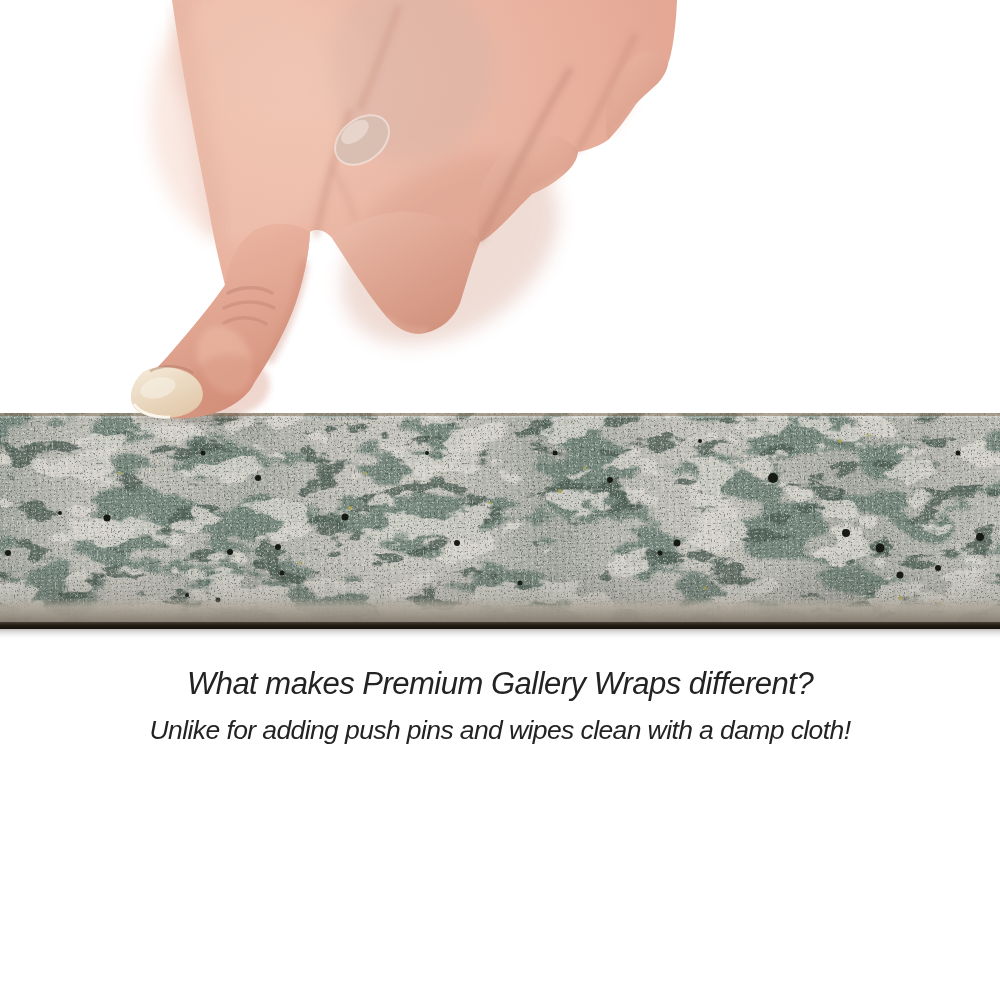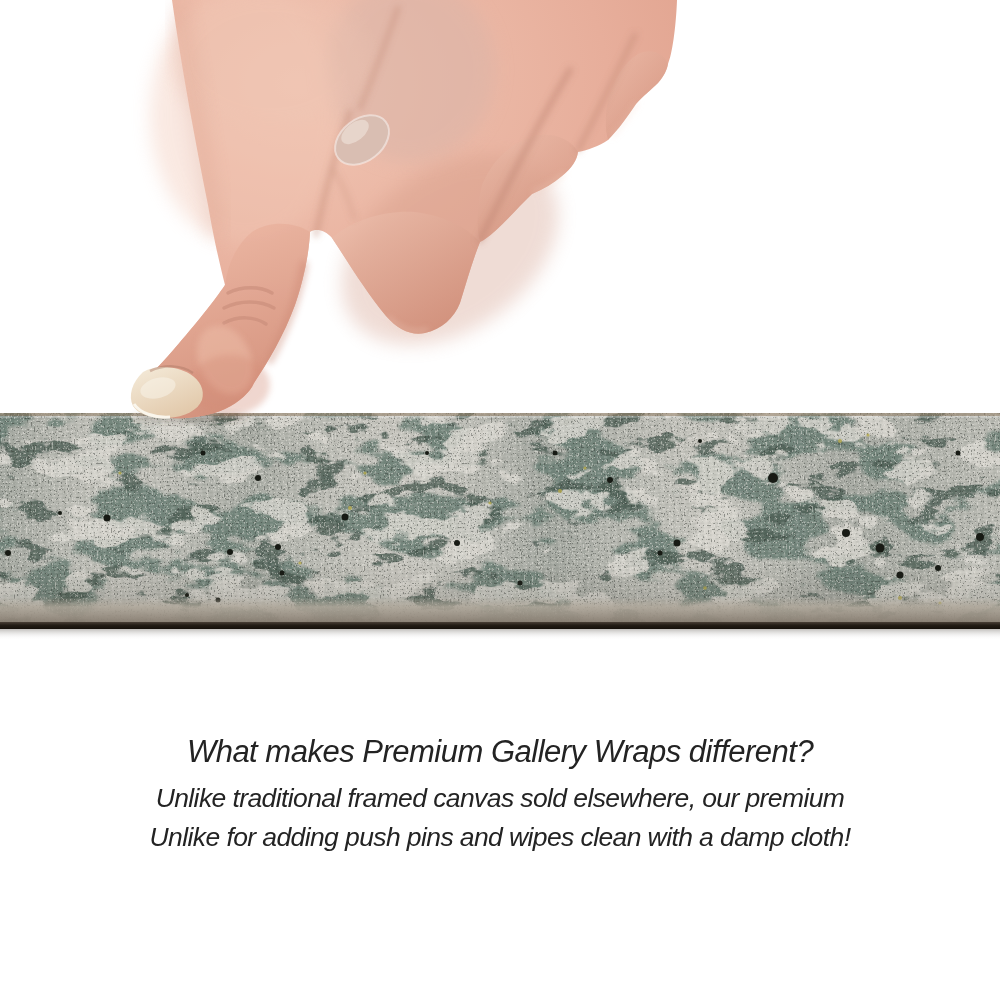--- a/index.html
+++ b/index.html
@@ -5,21 +5,21 @@
   html,body{margin:0;padding:0;background:#fff;}
   .stage{
     position:relative;width:1000px;height:1000px;overflow:hidden;
     background:var(--background,#ffffff);
     font-family:"Liberation Sans",sans-serif;
   }
   .strip{position:absolute;left:0;top:413px;width:1000px;height:227px;}
   .strip svg{display:block;}
   .hand{position:absolute;left:120px;top:0;width:580px;height:432px;}
   .copy{
-    position:absolute;left:0;top:734px;width:1000px;text-align:center;
+    position:absolute;left:0;top:666px;width:1000px;text-align:center;
     font-style:italic;color:var(--text,#232323);
   }
   .copy h1{
     font-size:31px;font-weight:400;font-style:italic;margin:0 0 9px 0;
     letter-spacing:-0.5px;
   }
   .copy .line{
     font-size:26.5px;line-height:38.5px;letter-spacing:-0.6px;white-space:nowrap;
   }
 </style>
@@ -270,17 +270,16 @@
           <path d="M30,371 C45,364 62,365 73,373" fill="none" stroke="rgba(170,120,100,0.45)" stroke-width="2.5"></path>
           <path d="M14,404 C20,413 34,418 50,417" fill="none" stroke="rgba(252,250,242,0.9)" stroke-width="3"></path>
           <ellipse cx="38" cy="388" rx="18" ry="10" transform="rotate(-15 38 388)" fill="rgba(250,245,235,0.5)"></ellipse>
         </g>
       </g>
     </svg>
   </div>
 
   <div class="copy">
     <h1>What makes Premium Gallery Wraps different?</h1>
-    <div class="line">Unlike traditional framed canvas sold elsewhere, our premium</div>
     <div class="line">Unlike for adding push pins and wipes clean with a damp cloth!</div>
   </div>
 
 </div>
 
 </body></html>

